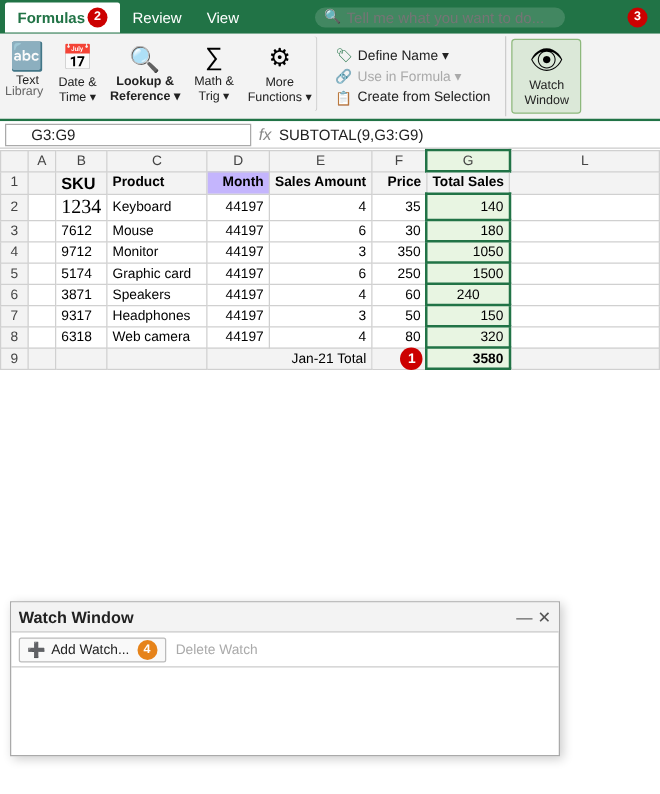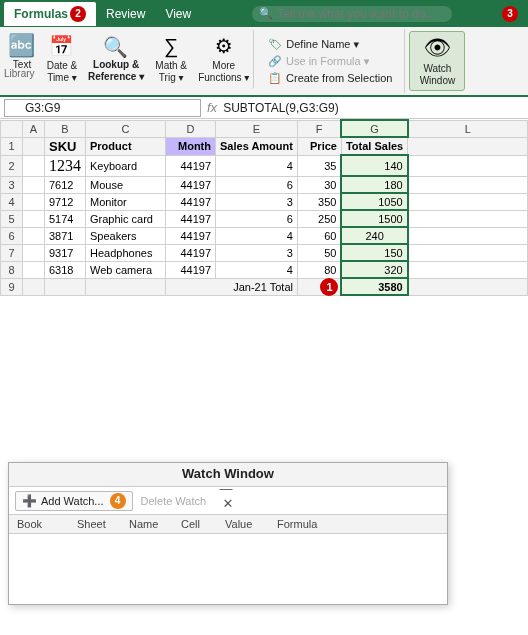--- a/index.html
+++ b/index.html
@@ -219,40 +219,32 @@
               <span style="display: inline-flex; align-items: center; justify-content: center; width: 18px; height: 18px; border-radius: 50%; background: rgb(204, 0, 0); color: rgb(255, 255, 255); font-size: 11px; font-weight: bold; position: absolute; right: 2px; top: 50%; transform: translateY(-50%);">1</span>
             </td>
             <td style="background: rgb(232, 245, 226); font-size: 11px; border: 2px solid rgb(33, 115, 70); padding: 1px 4px; height: 17px; text-align: right; font-weight: bold;">3580</td>
             <td style="background: rgb(243, 243, 243); font-size: 11px; border: 1px solid rgb(208, 208, 208); padding: 1px 4px; height: 17px;"></td>
           </tr>
         </tbody>
     </table>
   </div>
 
   <div class="watch-window" style="left:8px; bottom:30px; width:440px;">
-    <div style="display:flex; align-items:center; background:#f3f3f3; border-bottom:1px solid #ccc; padding:3px 6px; height:24px;flex-direction:column;">
+    <div style="display:flex; align-items:center; background:#f3f3f3; border-bottom:1px solid #ccc; padding:3px 6px; height:24px;">
       <span style="font-size:13px; font-weight:bold; color:#222; flex:1;">Watch Window</span>
       <span style="font-size:13px; cursor:pointer; color:#555; margin-right:4px;">—</span>
       <span style="font-size:13px; cursor:pointer; color:#555;">✕</span>
     </div>
     <div style="display:flex; align-items:center; border-bottom:1px solid #ccc; padding:3px 6px; gap:8px; height:28px;">
       <div style="display:flex; align-items:center; gap:4px; cursor:pointer; font-size:11px; color:#222; border:1px solid #bbb; border-radius:2px; padding:1px 6px; background:#f9f9f9;">
         <span style="font-size:12px;">➕</span>
         <span>Add Watch...</span>
         <span class="badge badge-orange" style="width:16px;height:16px;font-size:10px; margin-left:2px;">4</span>
       </div>
       <div style="font-size:11px; color:#aaa; cursor:pointer;">
         <span>Delete Watch</span>
       </div>
     </div>
-    <div style="display:flex; border-bottom:1px solid #ccc; background:#f3f3f3; padding:2px 0;">
-      <span style="font-size:11px; color:#444; padding:1px 8px; min-width:60px;">Book</span>
-      <span style="font-size:11px; color:#444; padding:1px 8px; min-width:52px;">Sheet</span>
-      <span style="font-size:11px; color:#444; padding:1px 8px; min-width:52px;">Name</span>
-      <span style="font-size:11px; color:#444; padding:1px 8px; min-width:44px;">Cell</span>
-      <span style="font-size:11px; color:#444; padding:1px 8px; min-width:52px;">Value</span>
-      <span style="font-size:11px; color:#444; padding:1px 8px;">Formula</span>
-    </div>
     <div style="height:70px;"></div>
   </div>
 
 
 </div>
 
 </body></html>

